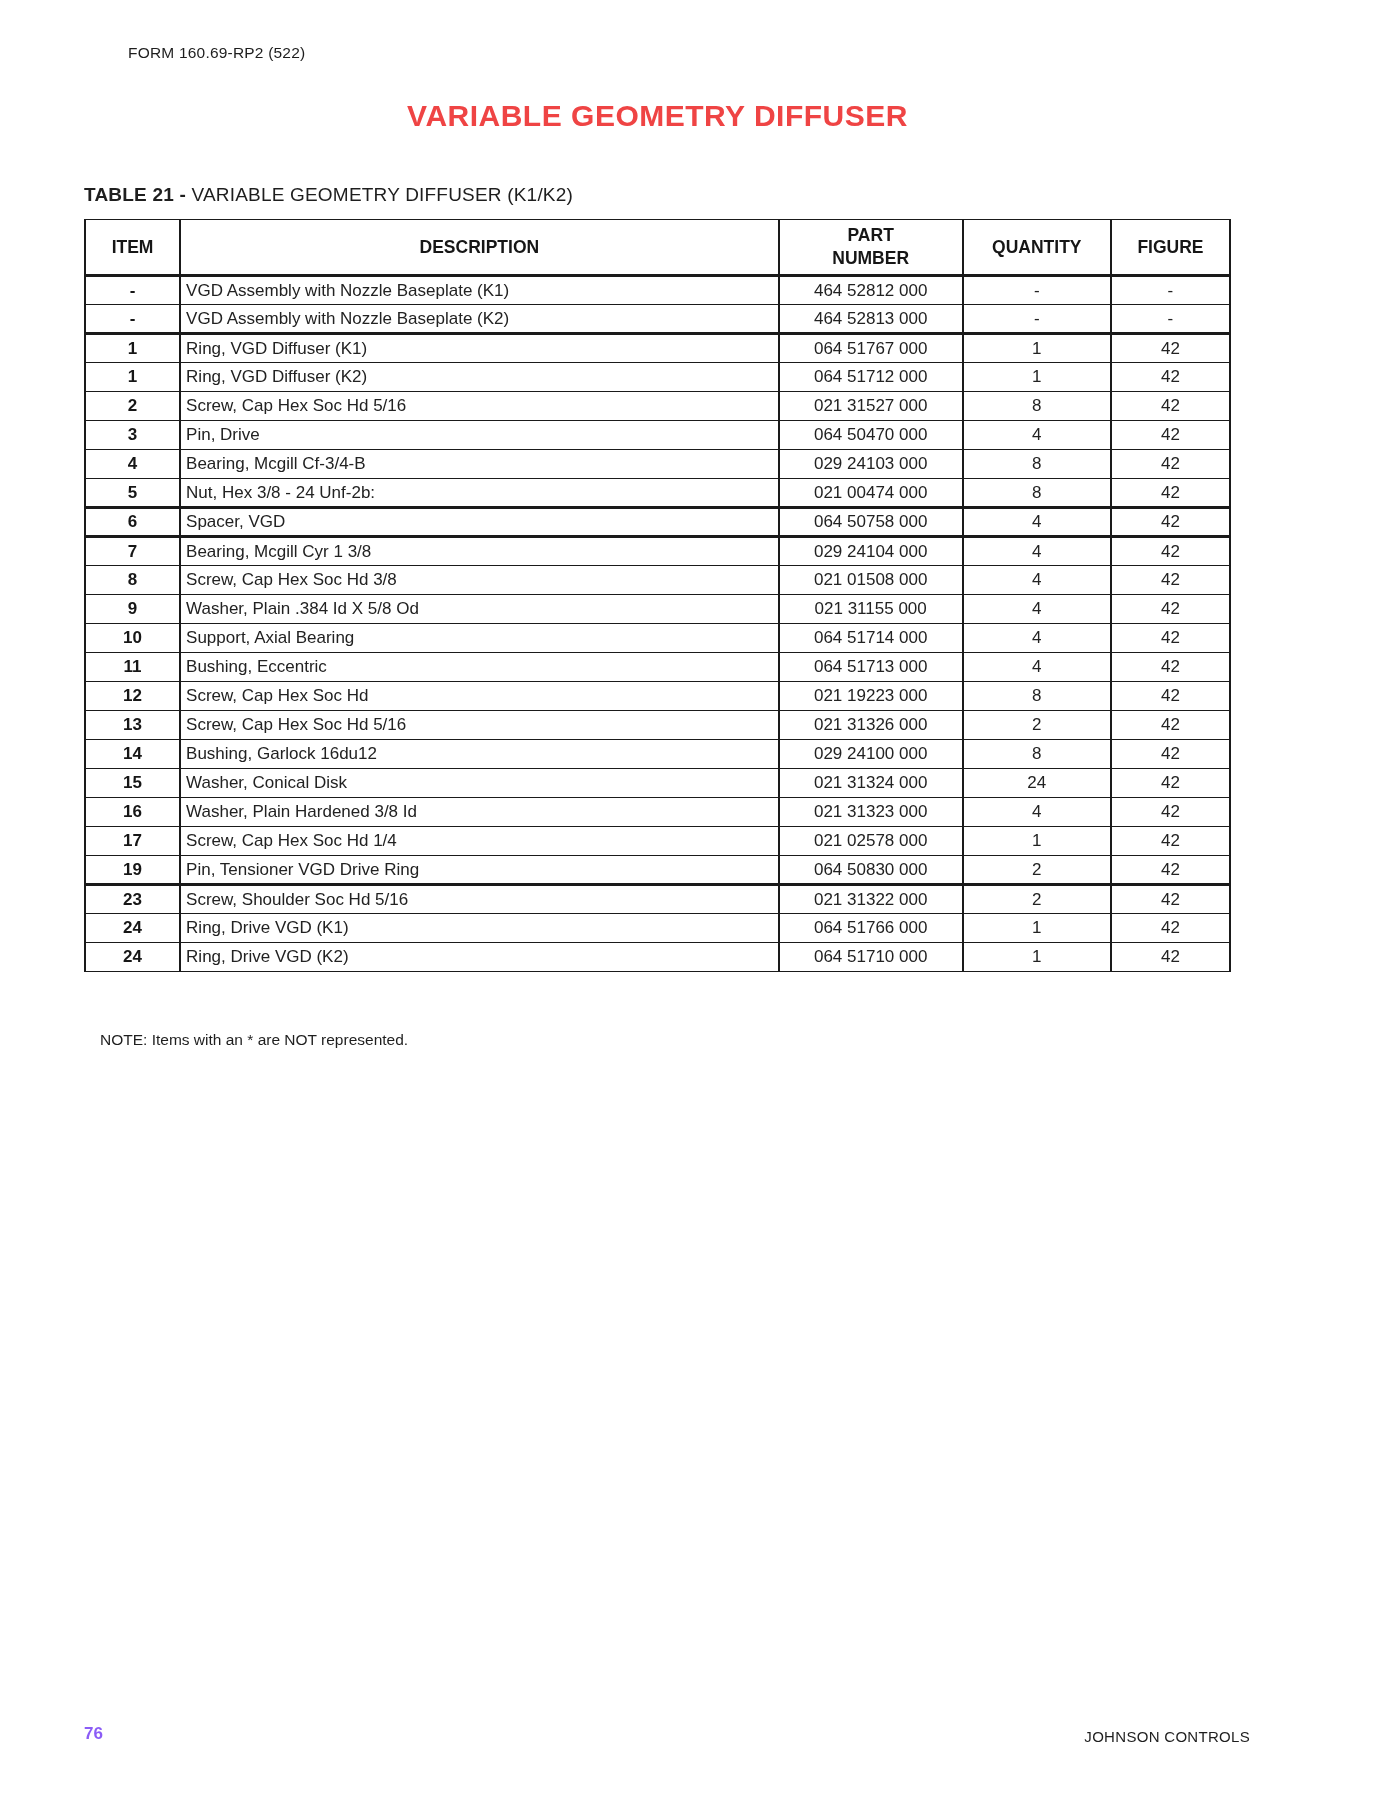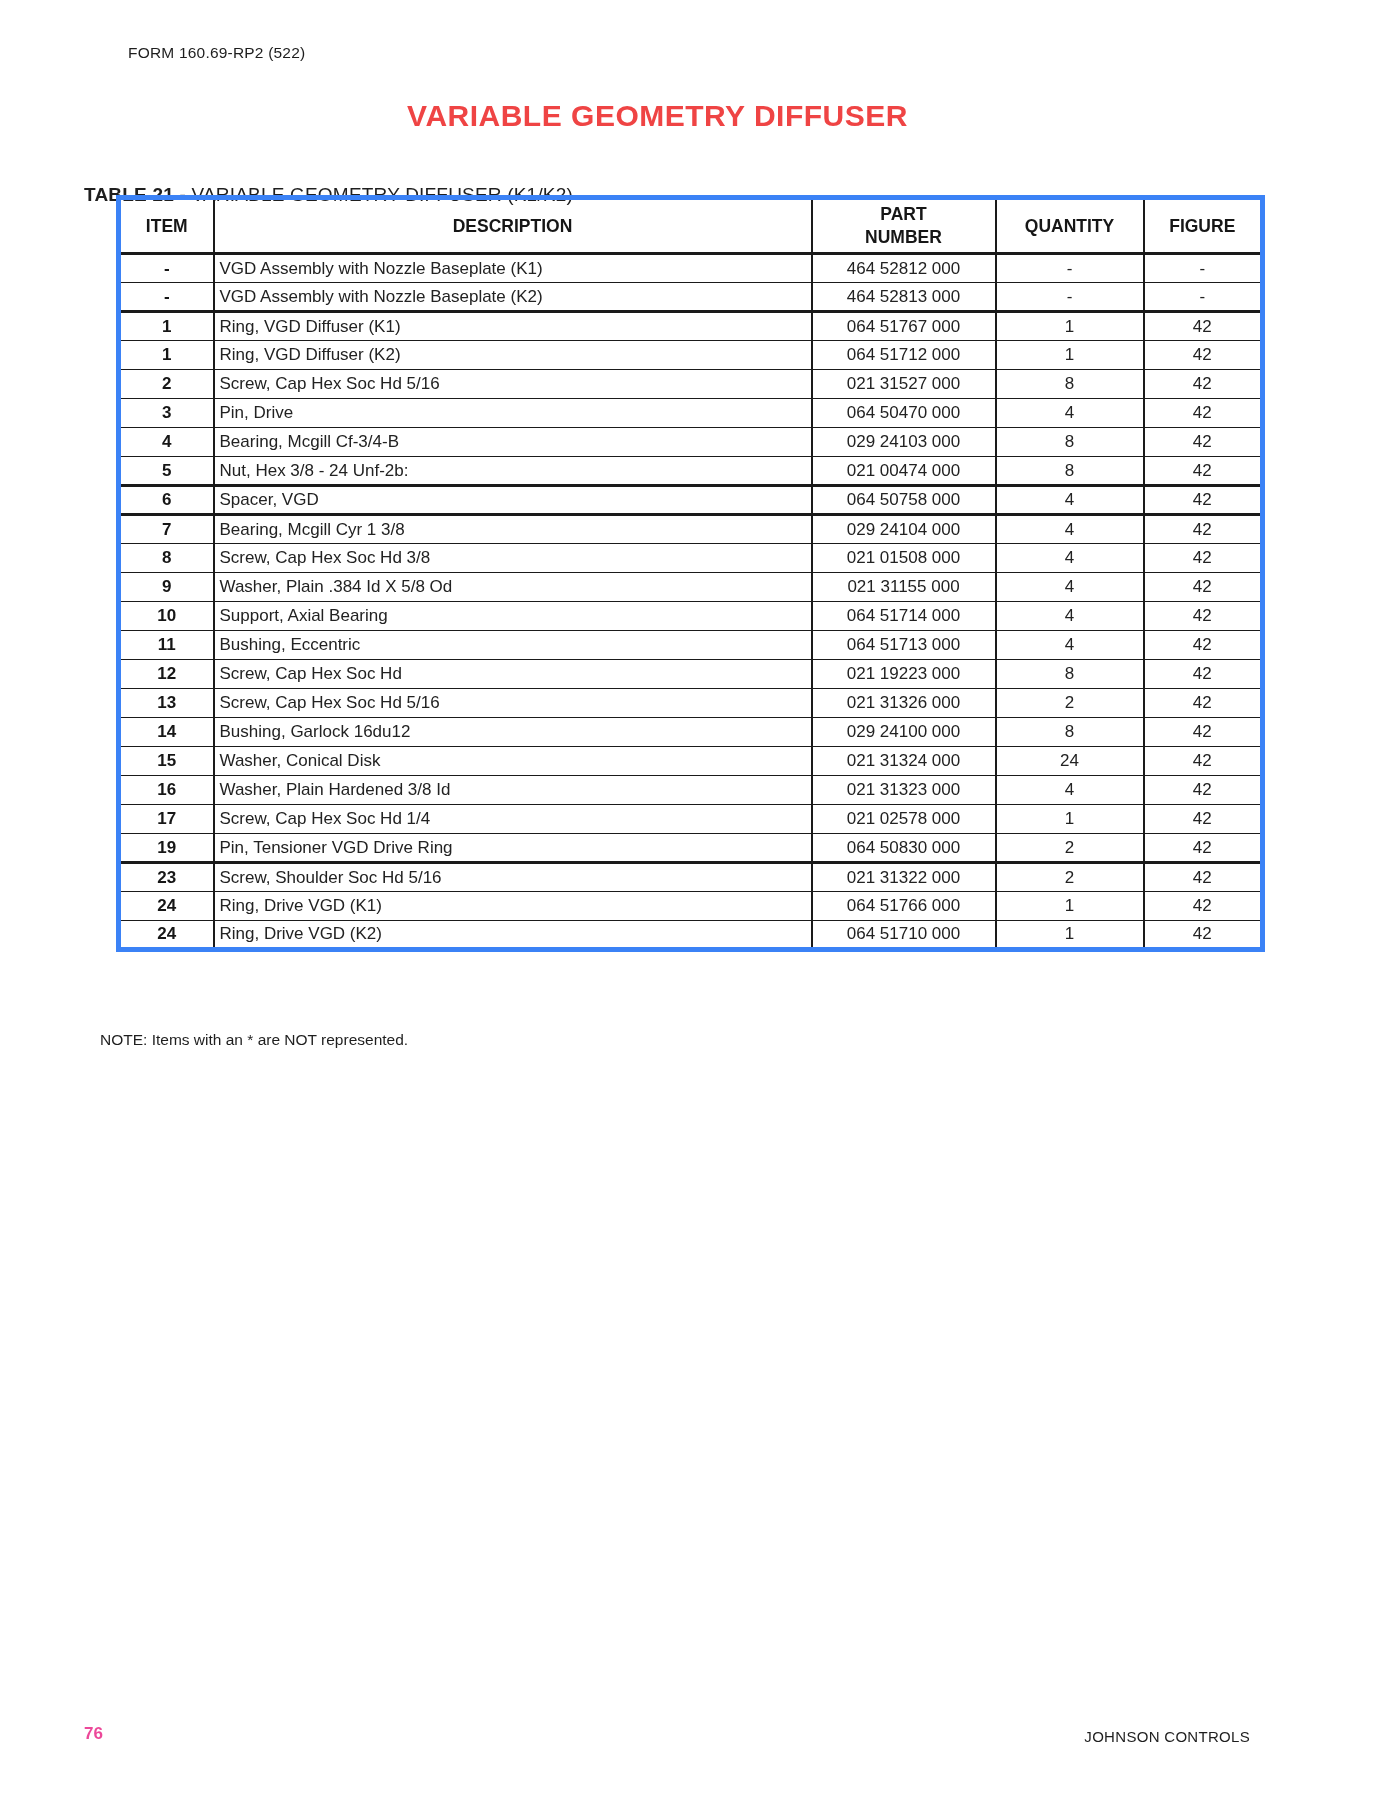--- a/index.html
+++ b/index.html
@@ -20,25 +20,24 @@
     text-align: center;
     font-size: 30px; font-weight: bold; letter-spacing: 0.5px;
     color: #ef4444;
   }
   .table-caption {
     position: absolute; left: 84px; top: 184px;
     font-size: 19px; letter-spacing: 0.2px;
   }
   .caption-prefix { font-weight: bold; }
   table.parts-table {
-    position: absolute; left: 84px; top: 195px;
+    position: absolute; left: 84px; top: 219px;
     border-collapse: collapse; table-layout: fixed;
-    border: 5px solid #3b82f6;
+    border: 1px solid #3b82f6;
     width: 1147px;
-    margin-left: 32px;
   }
   col.c-item { width: 95px; }
   col.c-desc { width: 598px; }
   col.c-part { width: 184px; }
   col.c-qty  { width: 148px; }
   col.c-fig  { width: 119px; }
   .parts-table th, .parts-table td {
     border: 1px solid #1a1a1a;
     border-left-width: 2px; border-right-width: 2px;
     padding: 0;
@@ -61,21 +60,21 @@
   .parts-table td.desc { text-align: left; padding-left: 5px; }
   .parts-table td.part, .parts-table td.qty, .parts-table td.fig { text-align: center; }
   .parts-table tr.thick td { border-top-width: 3px; }
   .table-note {
     position: absolute; left: 84px; top: 1031px;
     font-size: 15.5px;
     margin-left: 16px;
   }
   .page-number {
     position: absolute; left: 84px; top: 1724px;
-    font-size: 17px; font-weight: bold; color: #ec4899;
+    font-size: 17px; font-weight: bold; color: #8b5cf6;
   }
   .company {
     position: absolute; right: 141px; top: 1728px;
     font-size: 15px; letter-spacing: 0.3px;
   }
 </style>
 </head>
 <body>
 
 <div class="form-number">FORM 160.69-RP2 (522)</div>

